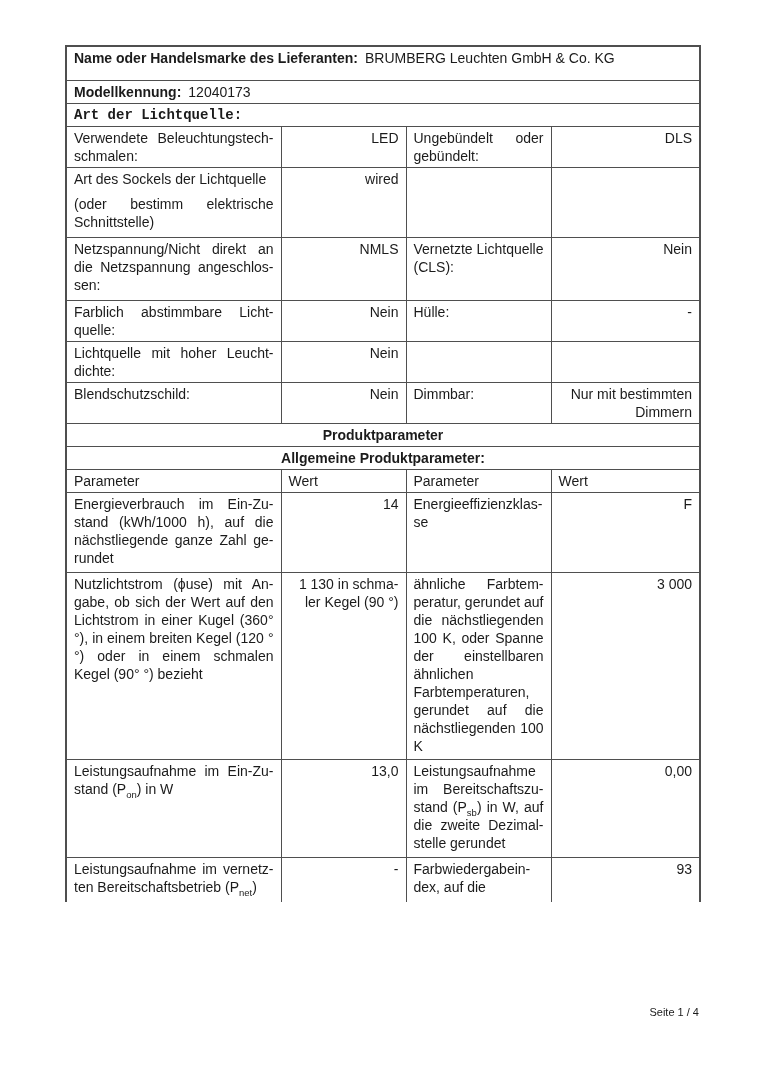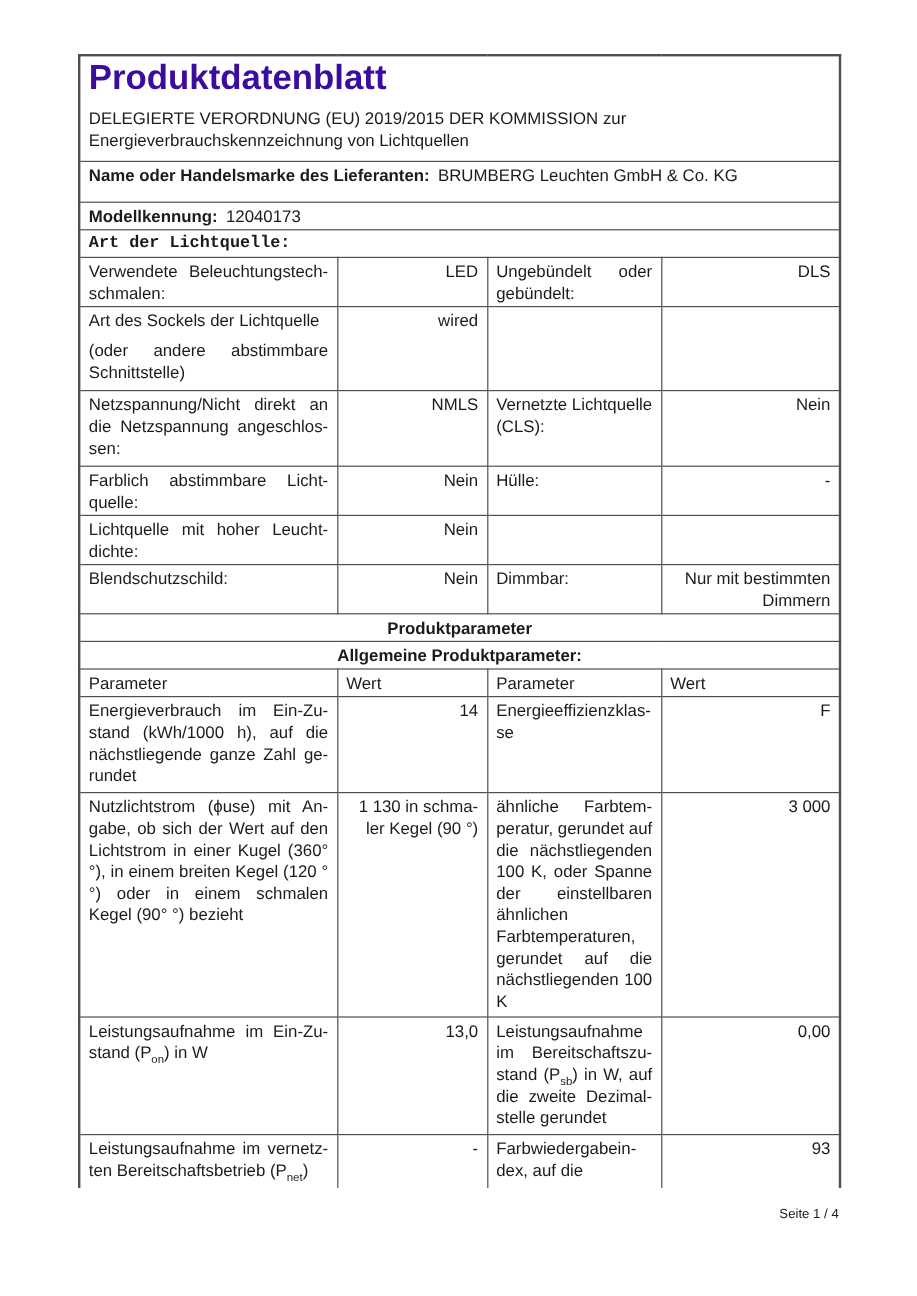--- a/index.html
+++ b/index.html
@@ -45,26 +45,20 @@
   <div class="doc">
     <table class="ds">
       <colgroup>
         <col style="width:215px">
           <col style="width:125px">
           <col style="width:145px">
           <col style="width:149px">
       </colgroup>
 
       <tbody>
-          <tr style="height:88px">
-        <td colspan="4" class="hdr-cell">
-          <div class="title" style="color: rgb(58, 12, 160);">Produktdatenblatt</div>
-          <div class="subtitle">DELEGIERTE VERORDNUNG (EU) 2019/2015 DER KOMMISSION zur Energieverbrauchskennzeichnung von Lichtquellen</div>
-        </td>
-      </tr>
 
       <tr style="height:34px">
         <td colspan="4" class="lblrow">
           <b>Name oder Handelsmarke des Lieferanten:</b><span class="v">BRUMBERG Leuchten GmbH &amp; Co. KG</span>
         </td>
       </tr>
       <tr style="height:23px">
         <td colspan="4" class="lblrow">
           <b>Modellkennung:</b><span class="v">12040173</span>
         </td>
@@ -75,21 +69,21 @@
 
       <tr style="height:35px">
         <td class="j">Verwendete Beleuchtungstech­schmalen:</td>
         <td class="val">LED</td>
         <td class="j">Ungebündelt oder gebündelt:</td>
         <td class="val">DLS</td>
       </tr>
       <tr style="height:70px">
         <td class="j">
           <div>Art des Sockels der Lichtquelle</div>
-          <div class="para2 j">(oder andere abstimmbare Schnittstelle)</div>
+          <div class="para2 j">(oder bestimm elektrische Schnittstelle)</div>
         </td>
         <td class="val">wired</td>
         <td class="j"></td>
         <td class="val"></td>
       </tr>
       <tr style="height:63px">
         <td class="j">Netzspannung/Nicht direkt an die Netzspannung angeschlos­sen:</td>
         <td class="val">NMLS</td>
         <td class="j">Vernetzte Lichtquel­le (CLS):</td>
         <td class="val">Nein</td>

